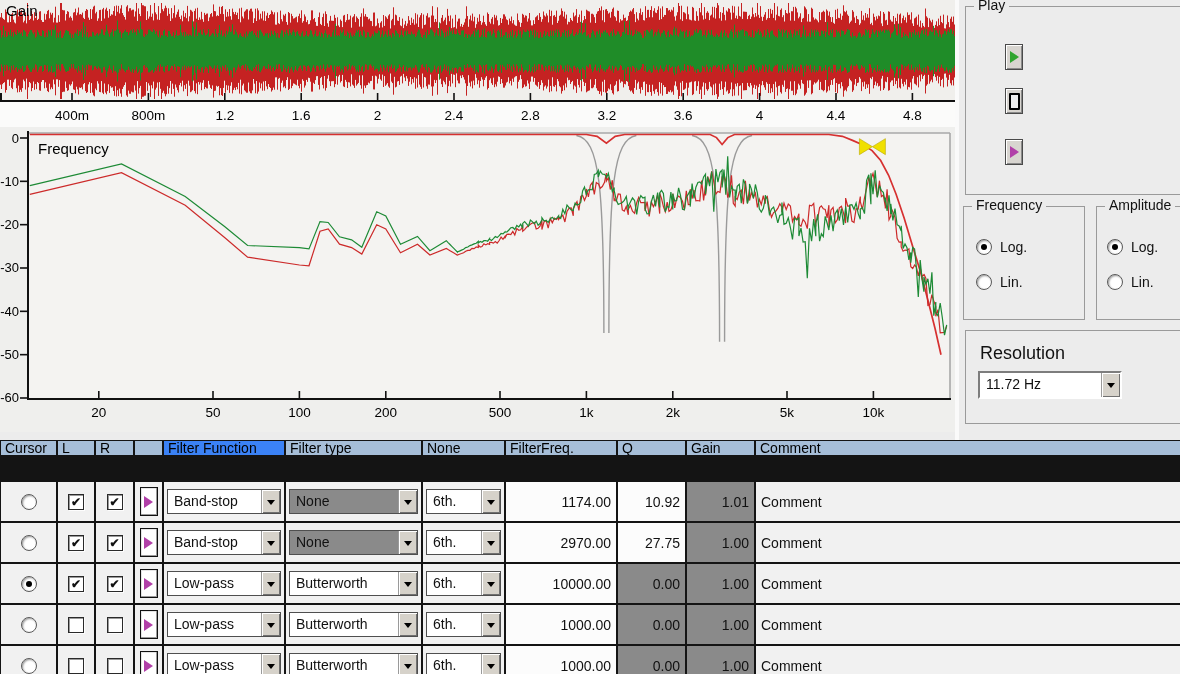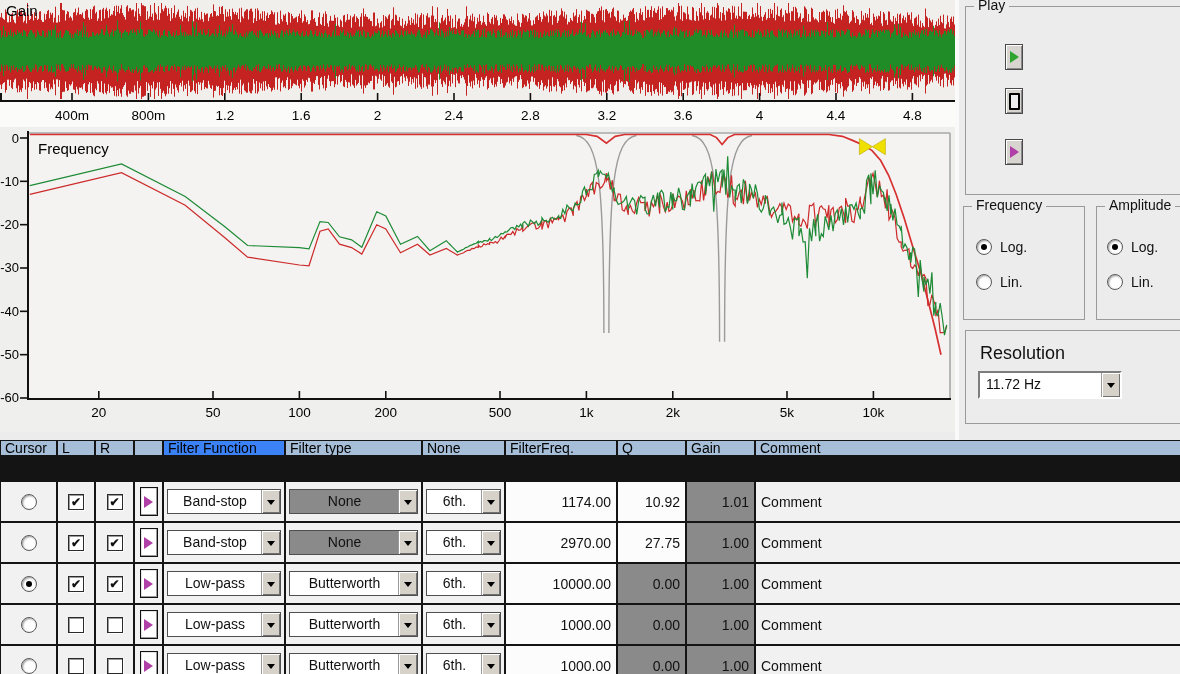--- a/index.html
+++ b/index.html
@@ -44,21 +44,21 @@
   #ftable{position:absolute;left:0;top:440px;width:1180px;
           display:grid;grid-template-columns:55px 36px 37px 27px 120px 135px 81px 110px 67px 67px 1fr;
           grid-auto-rows:39px;gap:2px;background:#141414;border:1px solid #141414;border-right:none;}
   #ftable > div{background:#f1f1f1;display:flex;align-items:center;overflow:hidden;}
   #ftable .th{background:#a6bed8;height:14px;padding-left:4px;font-size:14px;color:#000;}
   .td.center{justify-content:center;}
   .td.num{justify-content:flex-end;padding-right:5px;background:#fcfcfc !important;font-size:14px;}
   .td.num.dis{background:#8a8a8a !important;}
   .td.cmt{padding-left:5px;font-size:14px;}
   .td.cwrap{padding:0 3px;}
-  .td .combo{flex:1;height:23px;text-align:center;}
+  .td .combo{flex:1;height:23px;}
   .cb{width:14px;height:14px;background:#fff;border:1px solid #2a2a2a;
       box-shadow:inset 1px 1px 0 #9a9a9a, 1px 1px 0 #fdfdfd;
       display:flex;align-items:center;justify-content:center;font-size:12px;font-weight:bold;cursor:pointer;}
   .arrbtn{width:16px;height:27px;background:#fff;border:1px solid #111;
       box-shadow:inset -1px -1px 0 #9a9a9a, inset 1px 1px 0 #e6e6e6;
       display:flex;align-items:center;justify-content:center;cursor:pointer;}
   .arrbtn::after{content:'';width:0;height:0;border:6px solid transparent;border-right:none;border-left:9px solid #b13fa8;}
 </style>
 </head>
 <body>

